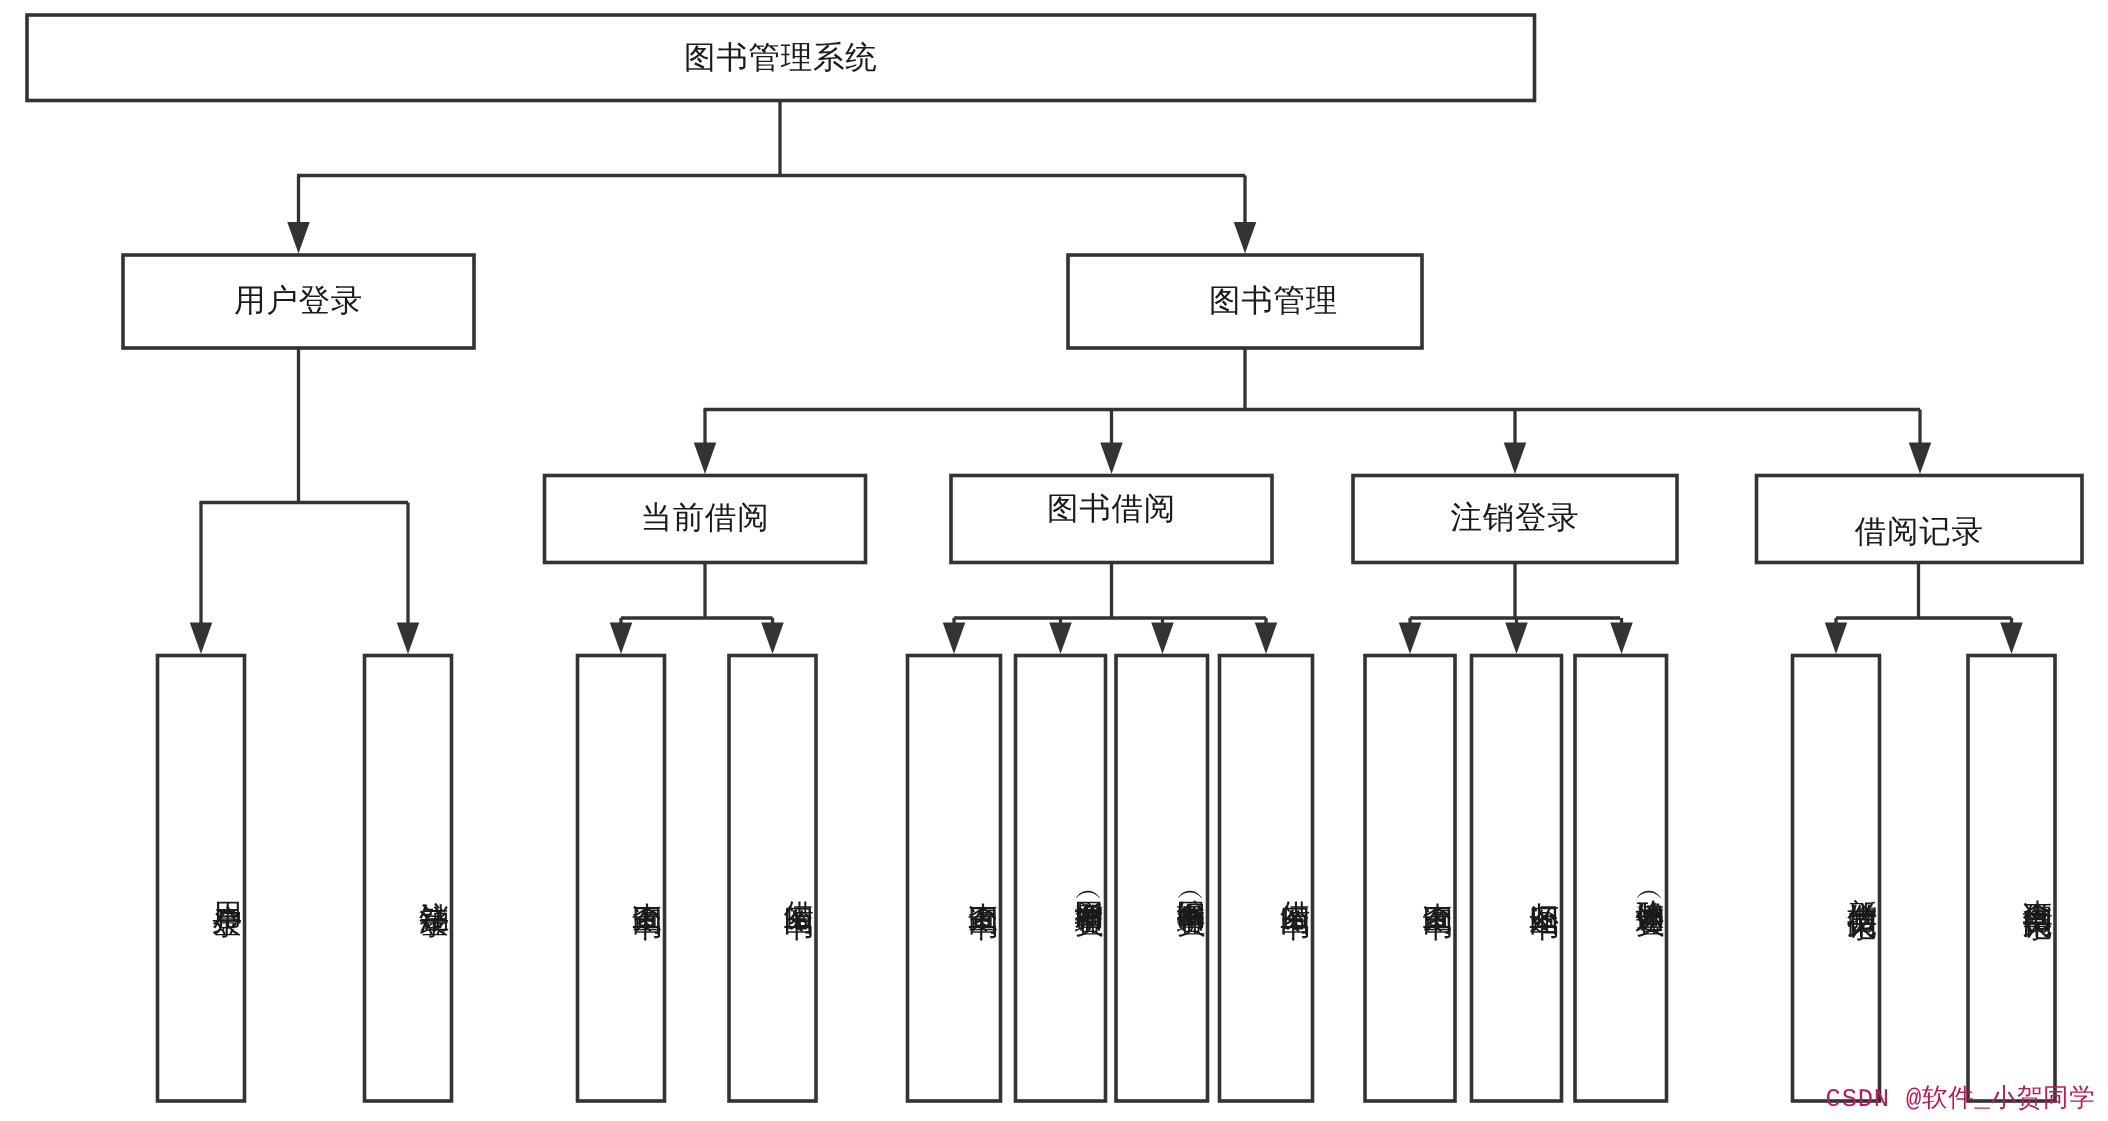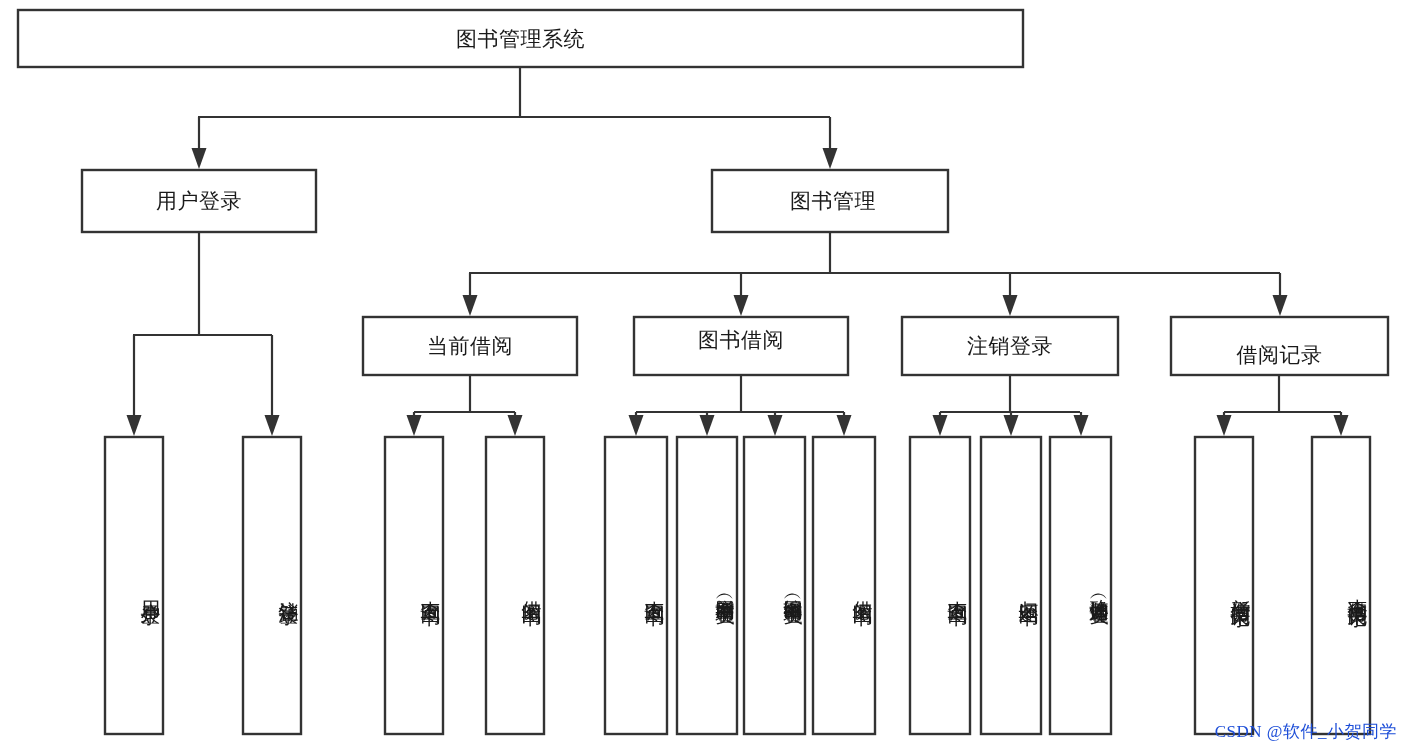--- a/index.html
+++ b/index.html
@@ -70,22 +70,22 @@
   }
   .node-label.vert.tall {
     font-size: 19px;
     letter-spacing: 1px;
   }
   .watermark {
     position: absolute;
     right: 8px;
     bottom: 4px;
     font-size: 17px;
-    color: #1d4ed8;
-    font-family: Liberation Serif, serif;
+    color: #be185d;
+    font-family: Liberation Mono, monospace;
     letter-spacing: 0.5px;
     white-space: nowrap;
   }
 </style>
 </head>
 <body>
 
 <div id="diagram-root">
   <svg class="canvas" viewBox="0 0 1405 747">
     <g id="connector-layer">
@@ -161,21 +161,21 @@
         <rect x="910" y="437" width="60" height="297" class="node-rect"></rect>
         <rect x="981" y="437" width="60" height="297" class="node-rect"></rect>
         <rect x="1050" y="437" width="61" height="297" class="node-rect"></rect>
         <rect x="1195" y="437" width="58" height="297" class="node-rect"></rect>
         <rect x="1312" y="437" width="58" height="297" class="node-rect"></rect>
       </g>
   </svg>
   <div id="label-layer">
       <div class="node-label horiz" style="left: 18px; top: 10px; width: 1005px; height: 57px;">图书管理系统</div>
       <div class="node-label horiz" style="left: 82px; top: 170px; width: 234px; height: 62px;">用户登录</div>
-      <div class="node-label horiz" style="left: 696px; top: 170px; width: 236px; height: 62px; padding-left: 38px;">图书管理</div>
+      <div class="node-label horiz" style="left: 712px; top: 170px; width: 236px; height: 62px; padding-left: 38px;">图书管理</div>
       <div class="node-label horiz" style="left: 363px; top: 317px; width: 214px; height: 58px;">当前借阅</div>
       <div class="node-label horiz" style="left: 634px; top: 317px; width: 214px; height: 46px;">图书借阅</div>
       <div class="node-label horiz" style="left: 902px; top: 317px; width: 216px; height: 58px;">注销登录</div>
       <div class="node-label horiz" style="left: 1171px; top: 317px; width: 217px; height: 76px;">借阅记录</div>
       <div class="node-label vert" style="left: 105px; top: 437px; width: 58px; height: 297px;">用户登录</div>
       <div class="node-label vert" style="left: 243px; top: 437px; width: 58px; height: 297px;">注销登录</div>
       <div class="node-label vert" style="left: 385px; top: 437px; width: 58px; height: 297px;">查询图书</div>
       <div class="node-label vert" style="left: 486px; top: 437px; width: 58px; height: 297px;">借阅图书</div>
       <div class="node-label vert" style="left: 605px; top: 437px; width: 62px; height: 297px;">查询图书</div>
       <div class="node-label vert tall" style="left: 677px; top: 437px; width: 60px; height: 297px;">新增图书（管理员）</div>

